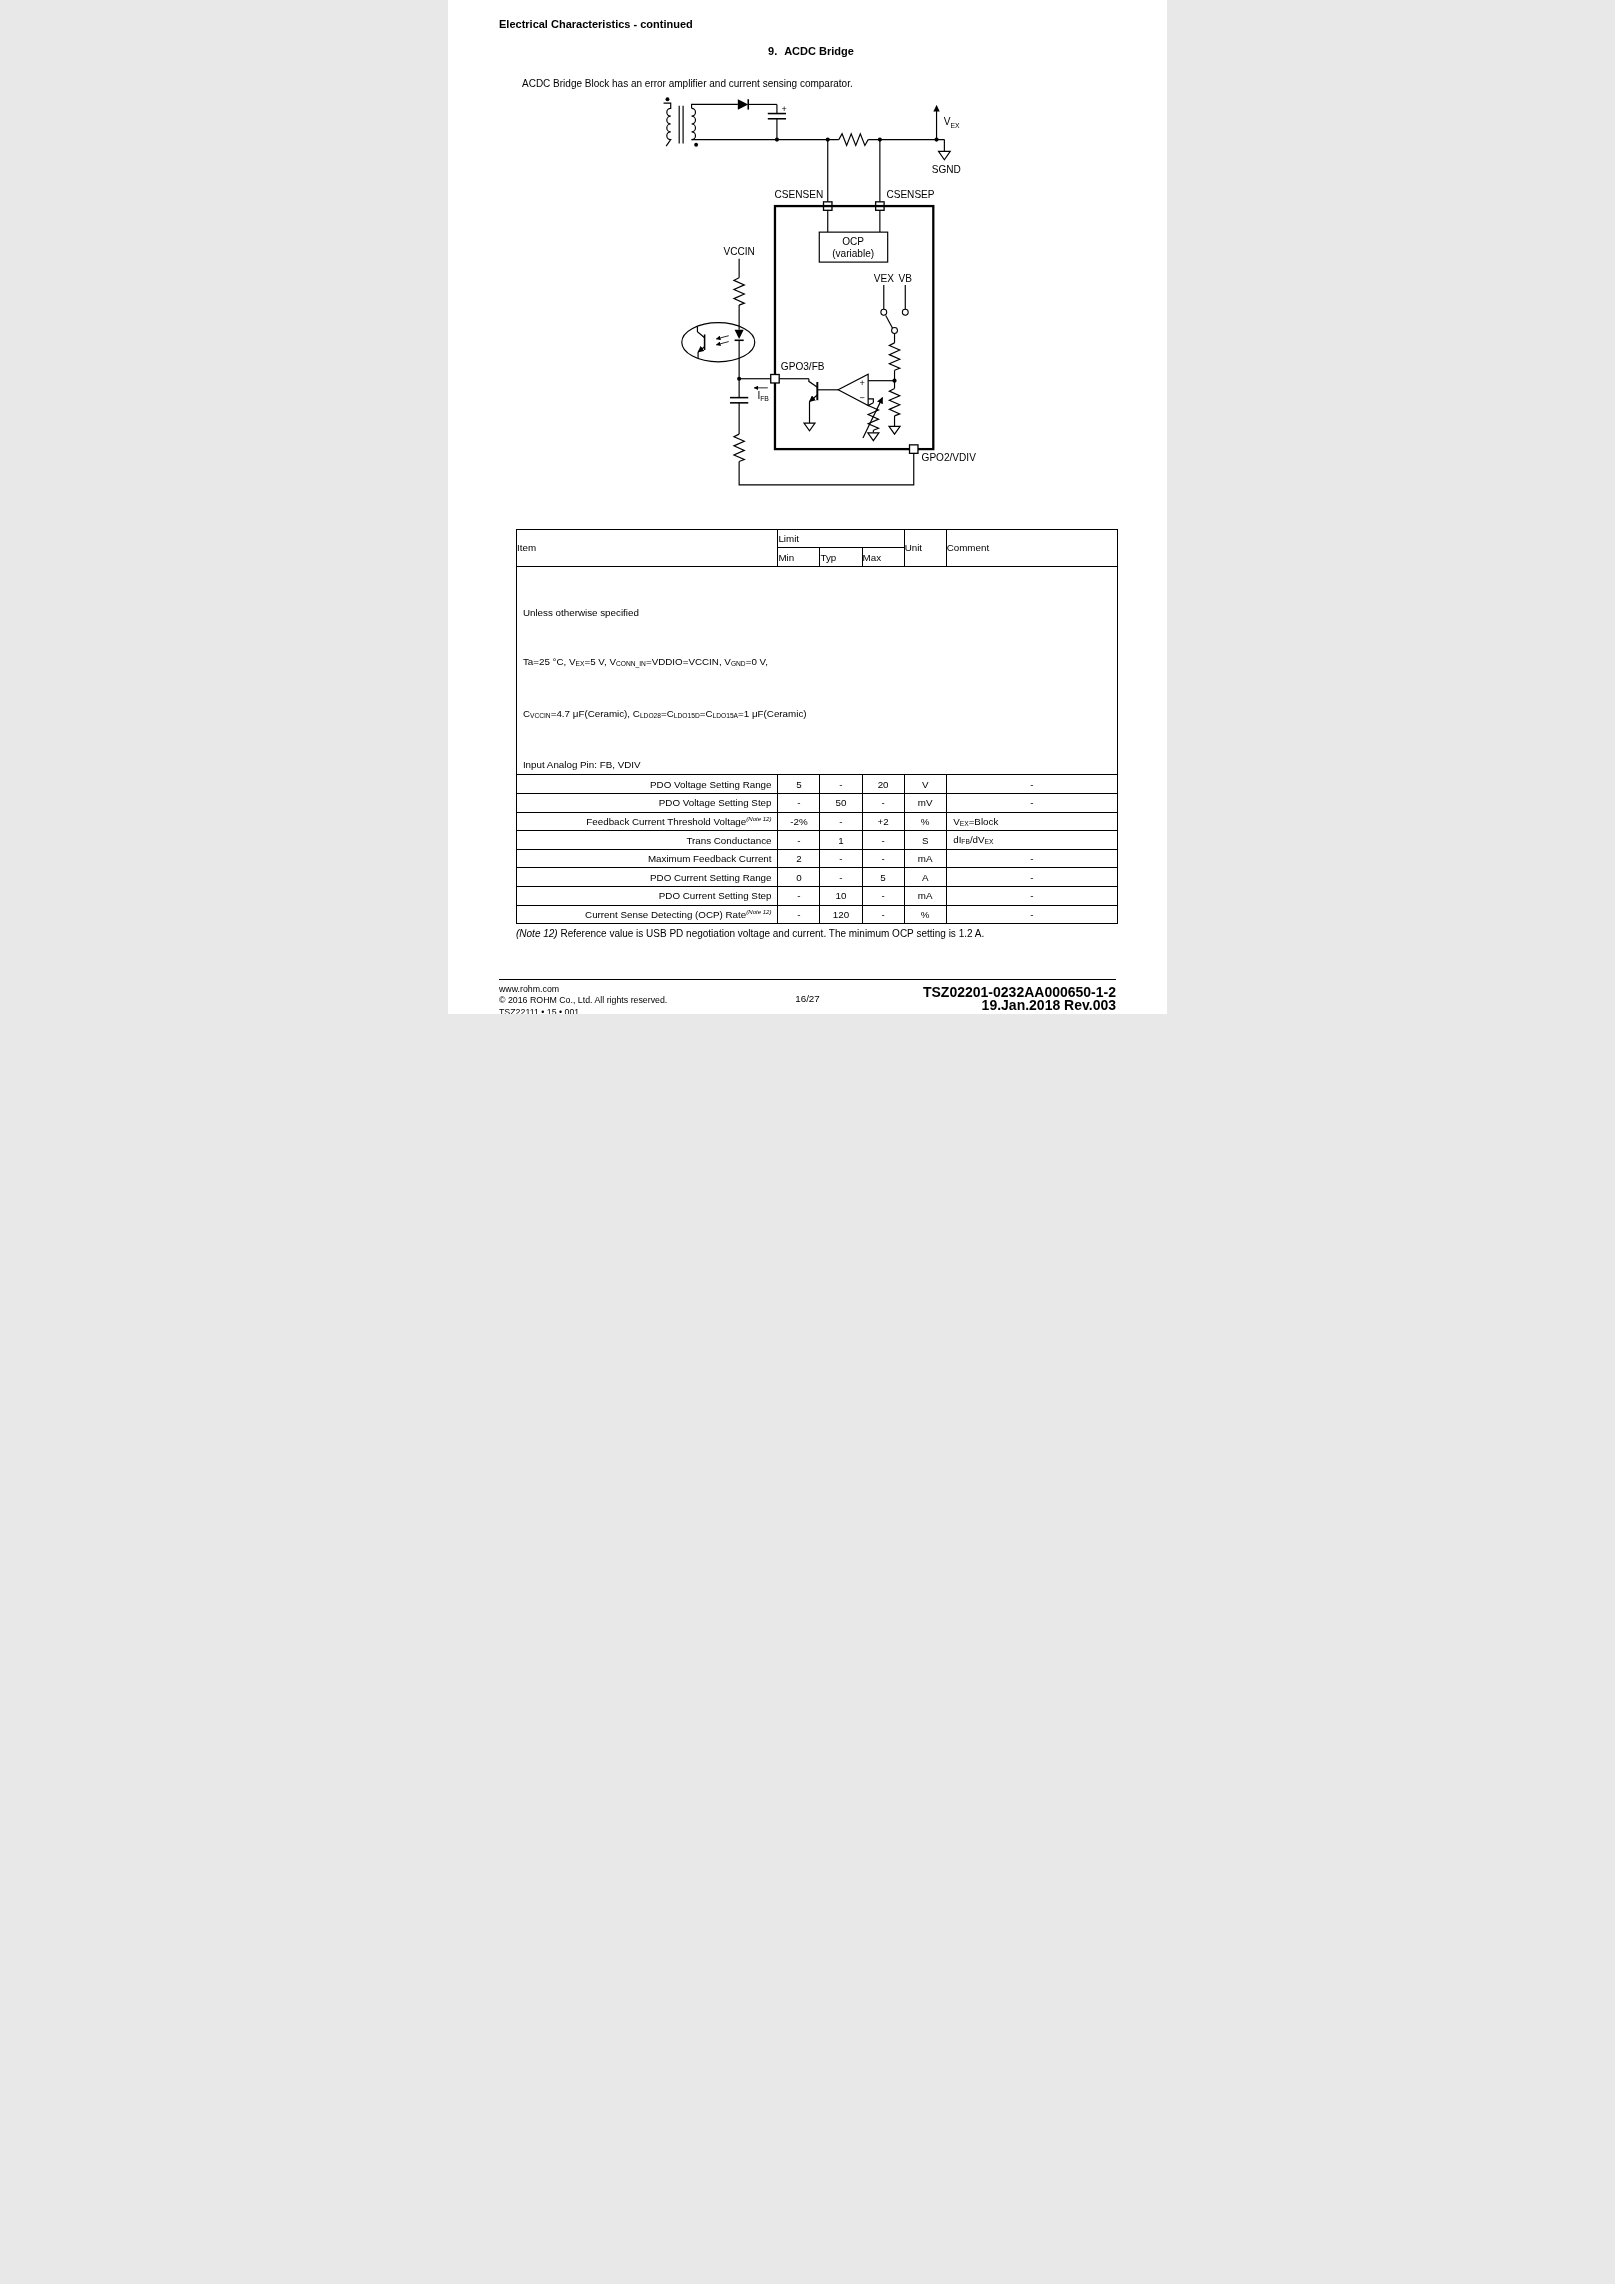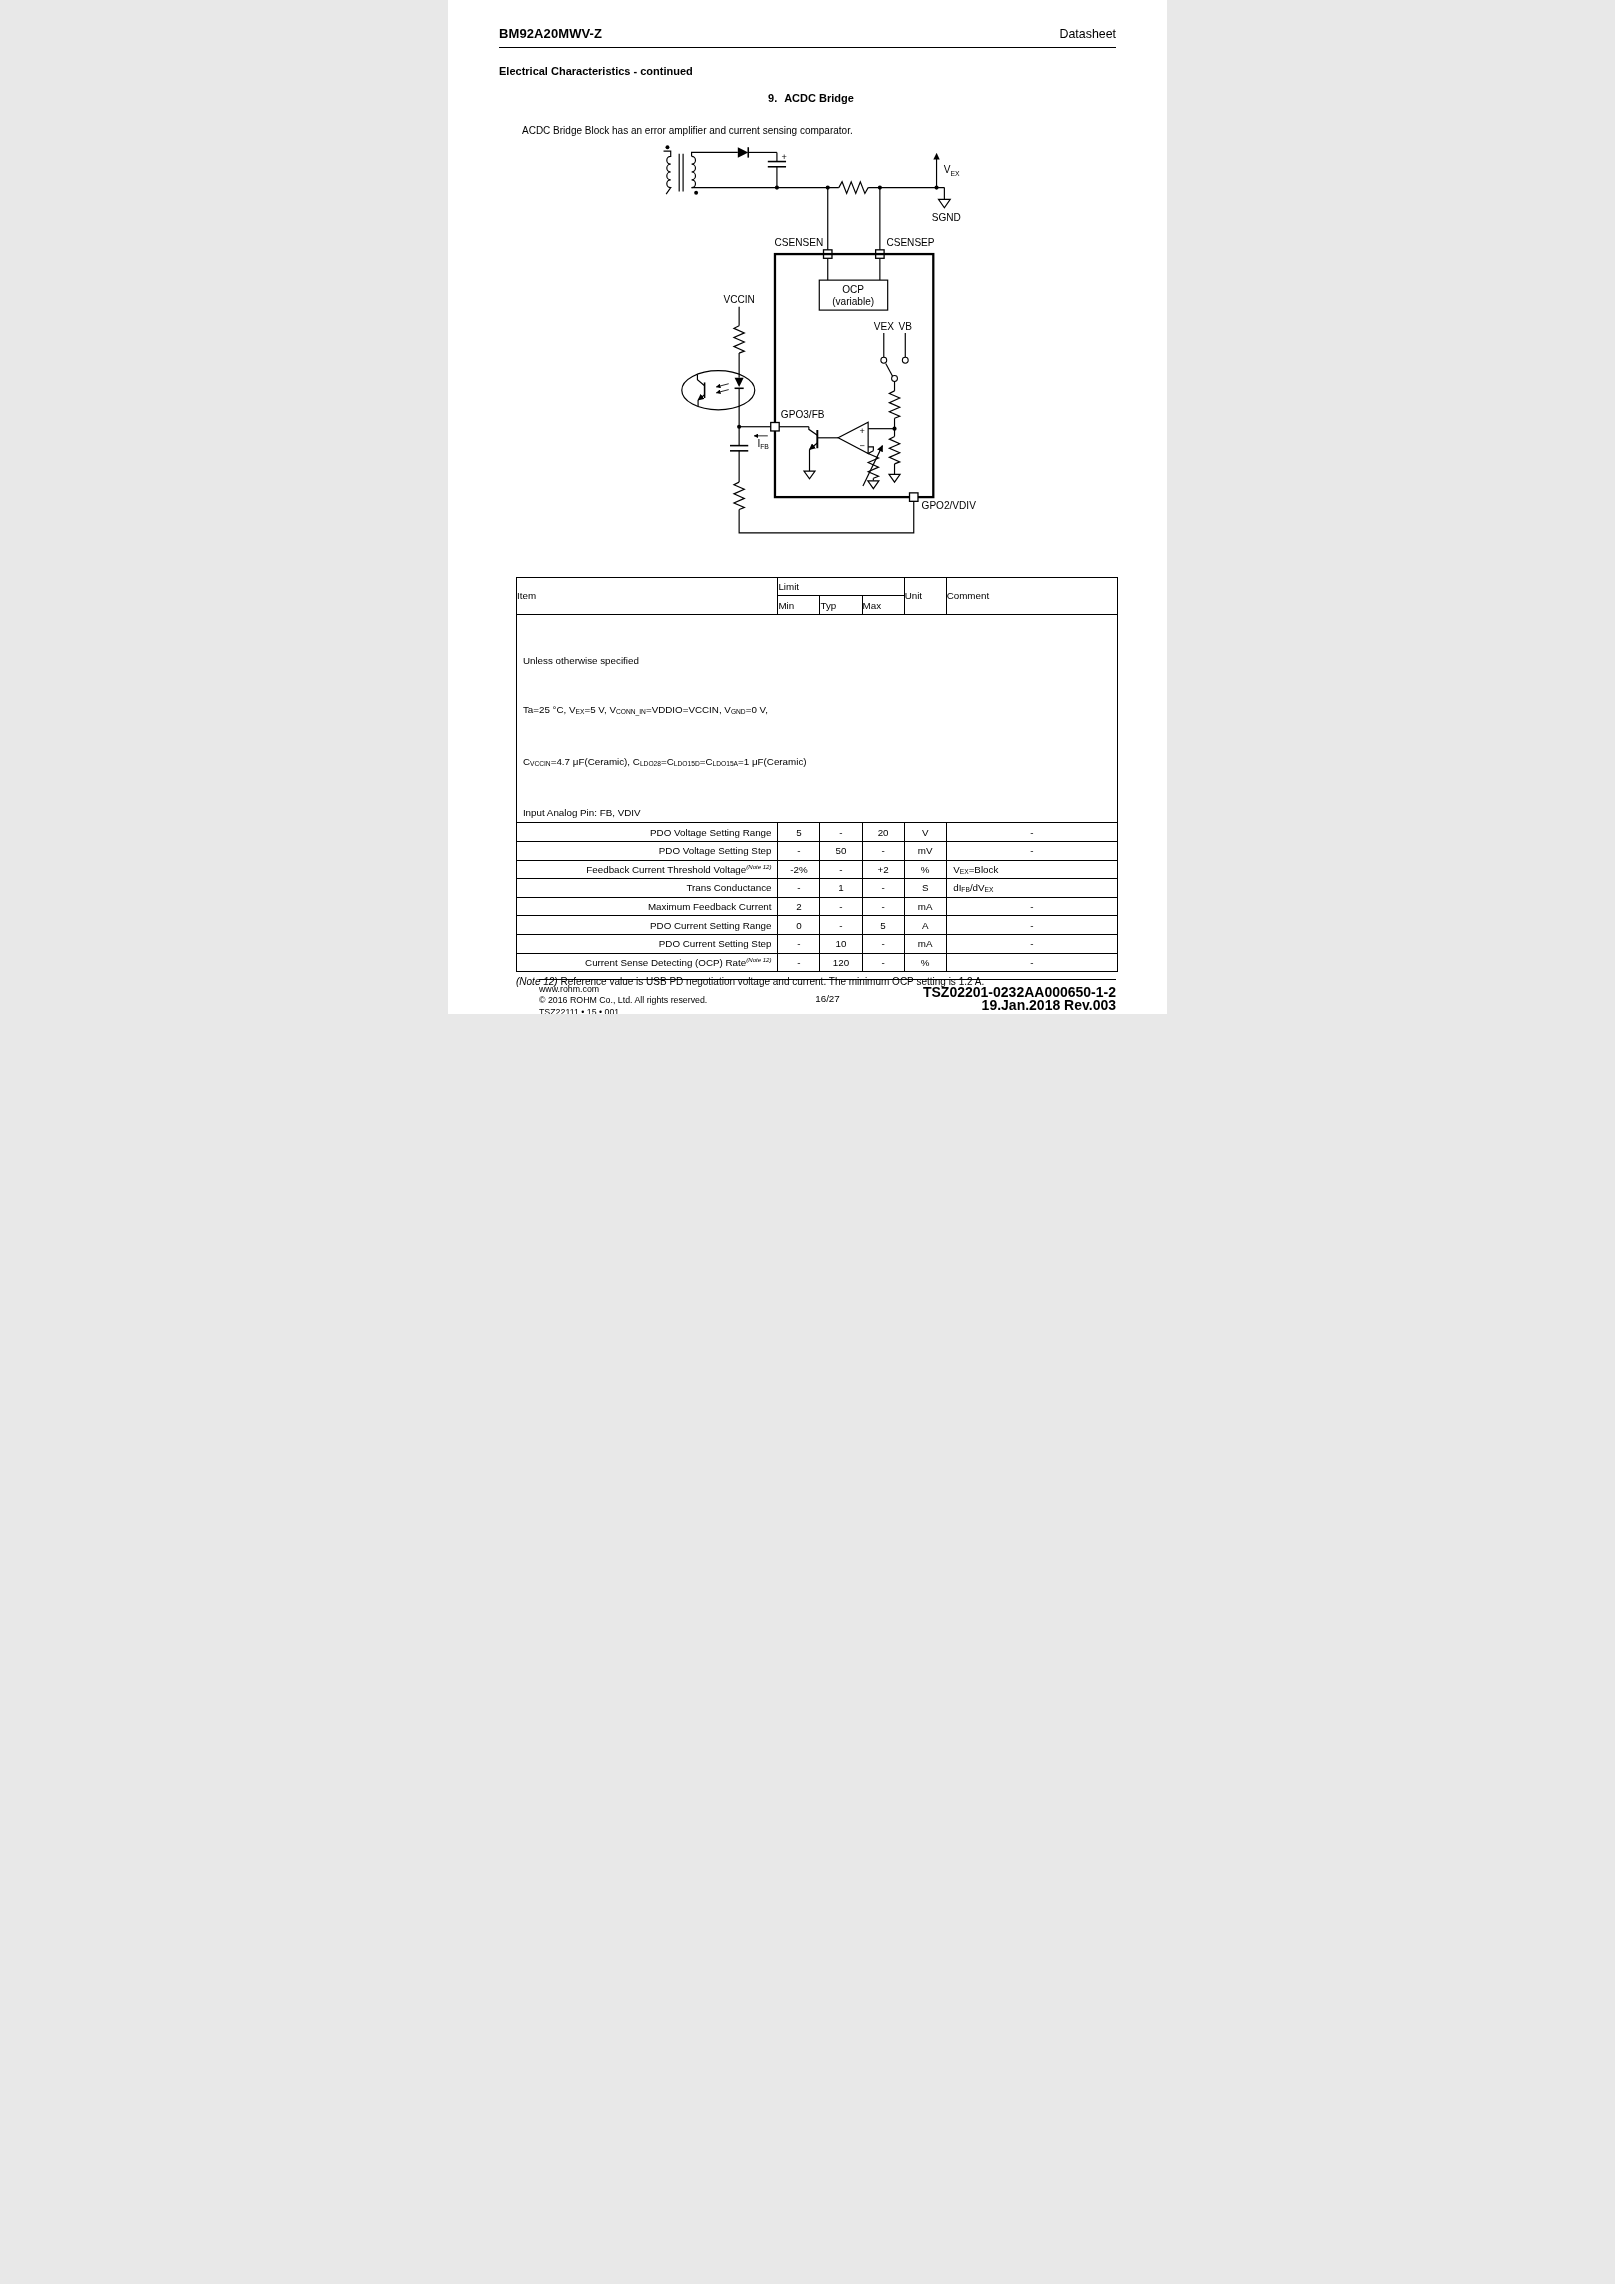--- a/index.html
+++ b/index.html
@@ -42,34 +42,30 @@
   .spec td.c-comment { text-align:left; padding:0 6.5px; }
   .spec td.c-comment.ctr { text-align:center; padding:0; }
 
   .sub { font-size:0.68em; vertical-align:-0.22em; }
   .note { font-size:0.62em; font-style:italic; vertical-align:super; }
   .i { font-style:italic; }
 
   .fnote { margin:3.9px 0 0 68px; font-size:10px; }
 
   .ftr { position:absolute; left:51px; right:51px; top:979px;
-         border-top:1.3px solid #000; padding-top:3.9px; display:flex; align-items:flex-start;margin-left:40px; }
+         border-top:1.3px solid #000; padding-top:3.9px; display:flex; align-items:flex-start; }
   .ftr-left { flex:1; font-size:8.8px; line-height:11.4px; }
   .ftr-center { font-size:9.8px; padding-top:9px; }
   .ftr-right { flex:1; text-align:right; font-weight:bold; font-size:14px; line-height:13px; padding-top:2.6px; }
 </style>
 </head>
 <body>
 
 <div class="page">
 
-  <div class="hdr">
-    <span class="part">BM92A20MWV-Z</span>
-    <span class="dstype">Datasheet</span>
-  </div>
 
   <div class="sect">Electrical Characteristics - continued</div>
 
   <div class="subsect">
     <span class="num">9.</span><span>ACDC Bridge</span>
   </div>
 
   <div class="intro">ACDC Bridge Block has an error amplifier and current sensing comparator.</div>
 
   <svg class="diagram" width="339" height="417" viewBox="0 0 520 640">

